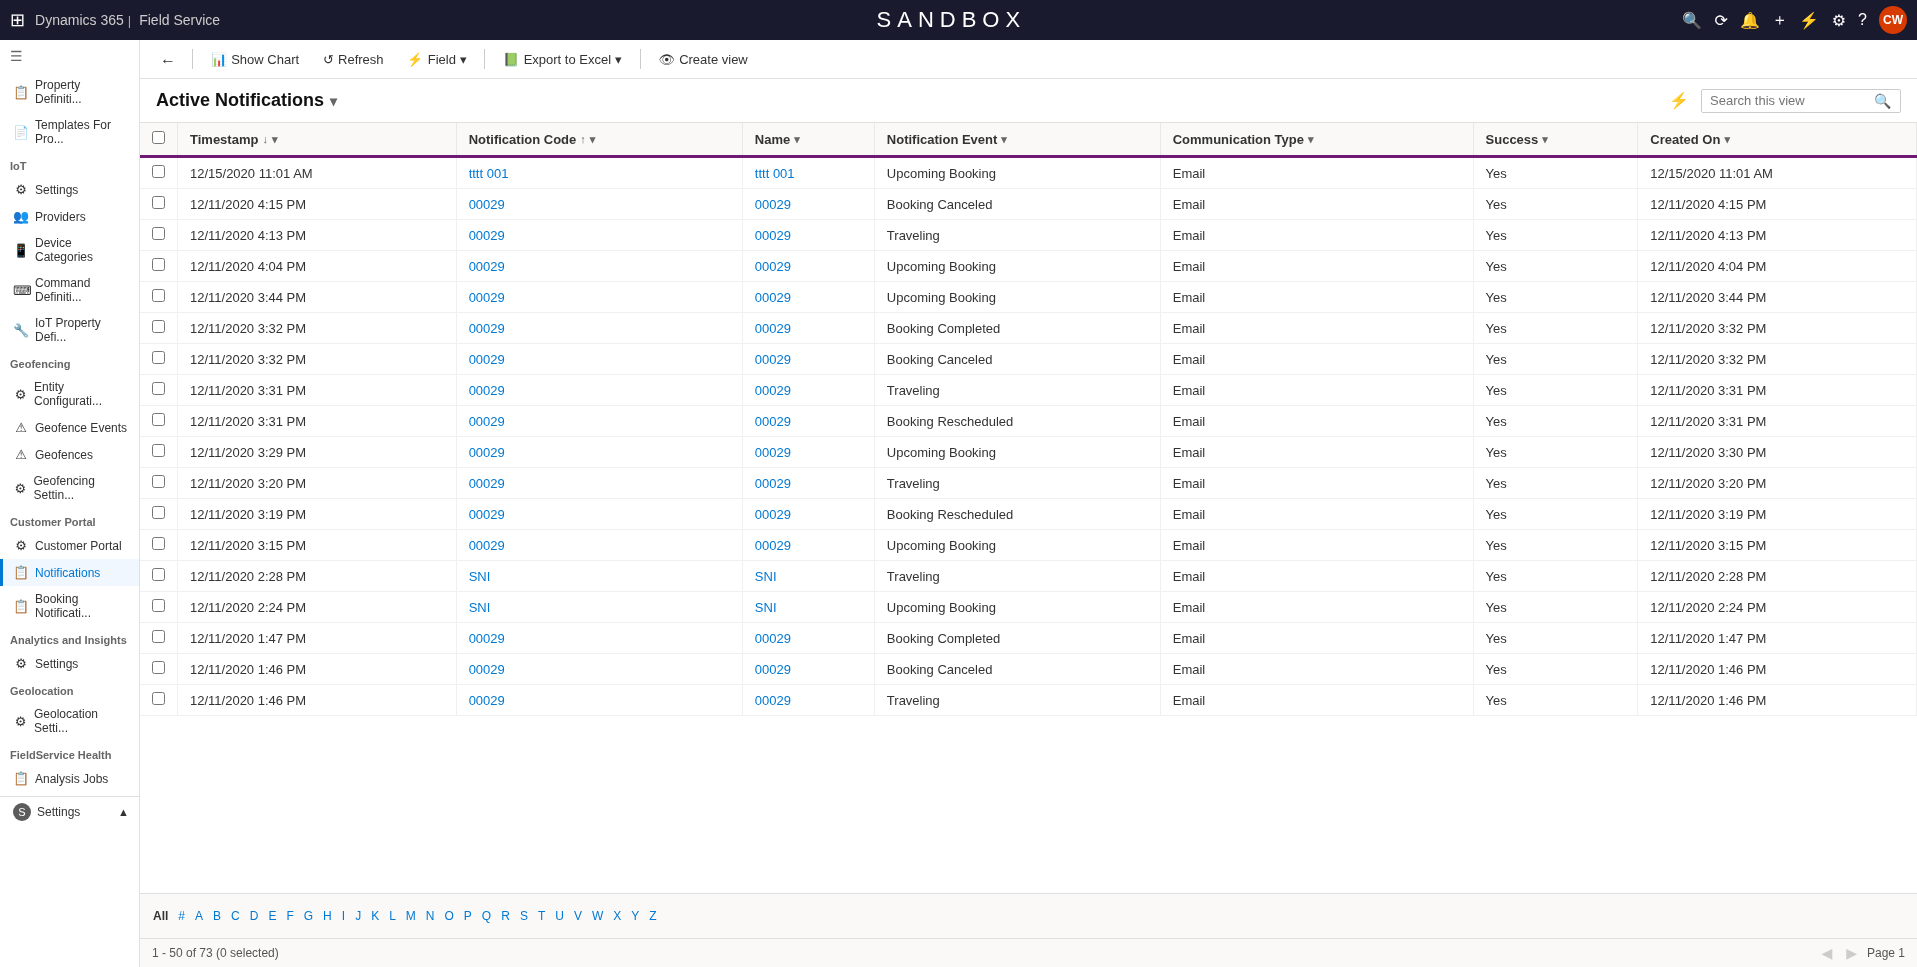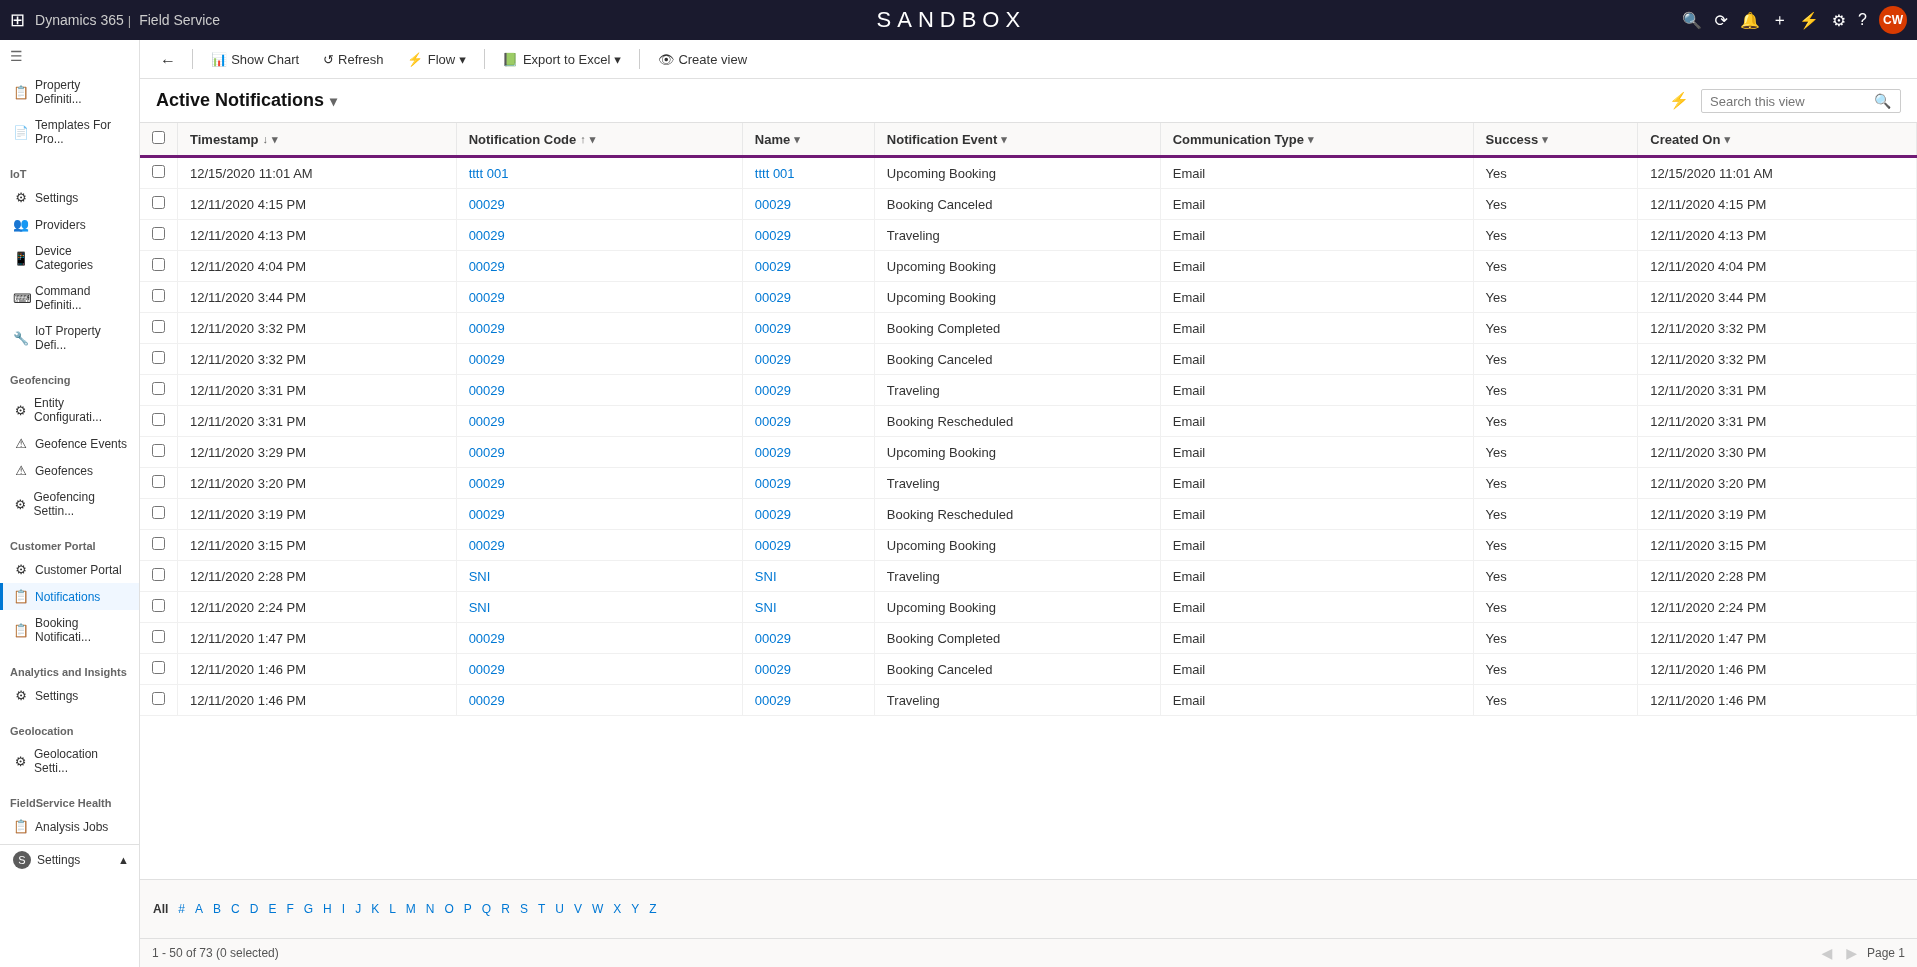--- a/index.html
+++ b/index.html
@@ -28,21 +28,21 @@
     
     .sidebar {
       width: 140px;
       background: #fff;
       border-right: 1px solid #e0e0e0;
       overflow-y: auto;
       flex-shrink: 0;
       font-size: 12px;
     }
     .sidebar-header { padding: 8px 10px; cursor: pointer; color: #666; font-size: 14px; }
-    .sidebar-section-label { padding: 8px 10px 4px; font-size: 11px; color: #666; font-weight: 600; margin-top: 8px; }
+    .sidebar-section-label { padding: 8px 10px 4px; font-size: 11px; color: #666; font-weight: 600; }
     .sidebar-item {
       display: flex; align-items: center; gap: 6px;
       padding: 6px 10px;
       cursor: pointer;
       color: #333;
       border-left: 3px solid transparent;
     }
     .sidebar-item.active { border-left: 3px solid #0078d4; background: #f0f7ff; color: #0078d4; }
     .sidebar-item-icon { font-size: 13px; width: 16px; text-align: center; }
 
@@ -77,21 +77,21 @@
       display: flex; align-items: center; padding: 8px 16px;
       border-bottom: 1px solid #e0e0e0;
       background: #fff;
       flex-shrink: 0;
     }
     .grid-title { font-size: 18px; font-weight: 600; color: #111; display: flex; align-items: center; gap: 6px; }
     .grid-title-chevron { font-size: 14px; color: #666; }
     .grid-header-actions { margin-left: auto; display: flex; align-items: center; gap: 8px; }
     .filter-icon-btn { background: transparent; border: none; cursor: pointer; font-size: 16px; color: #666; padding: 4px; }
     .search-box {
-      display: flex; align-items: flex-end;
+      display: flex; align-items: center;
       border: 1px solid #ccc;
       border-radius: 2px;
       padding: 3px 8px;
       background: #fff;
       width: 200px;
     }
     .search-box input { border: none; outline: none; font-size: 13px; width: 100%; }
     .search-box-icon { color: #666; font-size: 14px; }
 
     
@@ -111,21 +111,21 @@
     .th-inner { display: flex; align-items: center; gap: 4px; }
     .sort-icon { color: #666; font-size: 11px; }
     tbody tr { border-bottom: 1px solid #f0f0f0; background: #fff; }
     tbody td { padding: 7px 12px; color: #333; border-right: 1px solid #f0f0f0; white-space: nowrap; }
     .link-cell { color: #0078d4; cursor: pointer; text-decoration: none; }
     .checkbox-col { width: 30px; }
     .check-th { width: 30px; text-align: center; }
 
     
     .alphabet-bar {
-      display: flex; align-items: center; padding: 20px 8px;
+      display: flex; align-items: center; padding: 13px 8px;
       background: #faf9f8;
       border-top: 1px solid #e0e0e0;
       font-size: 12px;
       flex-shrink: 0;
       overflow: hidden;
     }
     .alpha-btn {
       padding: 2px 5px; cursor: pointer; color: #0078d4; border: none; background: transparent; font-size: 12px;
       border-radius: 2px;
     }
@@ -276,21 +276,21 @@
       <button class="toolbar-btn">
         <span>📊</span>
         <span>Show Chart</span>
       </button>
       <button class="toolbar-btn">
         <span>↺</span>
         <span>Refresh</span>
       </button>
       <button class="toolbar-btn">
         <span>⚡</span>
-        <span>Flow</span>
+        <span>Field</span>
         <span>▾</span>
       </button>
       <div class="toolbar-sep"></div>
       <button class="toolbar-btn">
         <span style="color:#217346;">📗</span>
         <span>Export to Excel</span>
         <span>▾</span>
       </button>
       <div class="toolbar-sep"></div>
       <button class="toolbar-btn">

